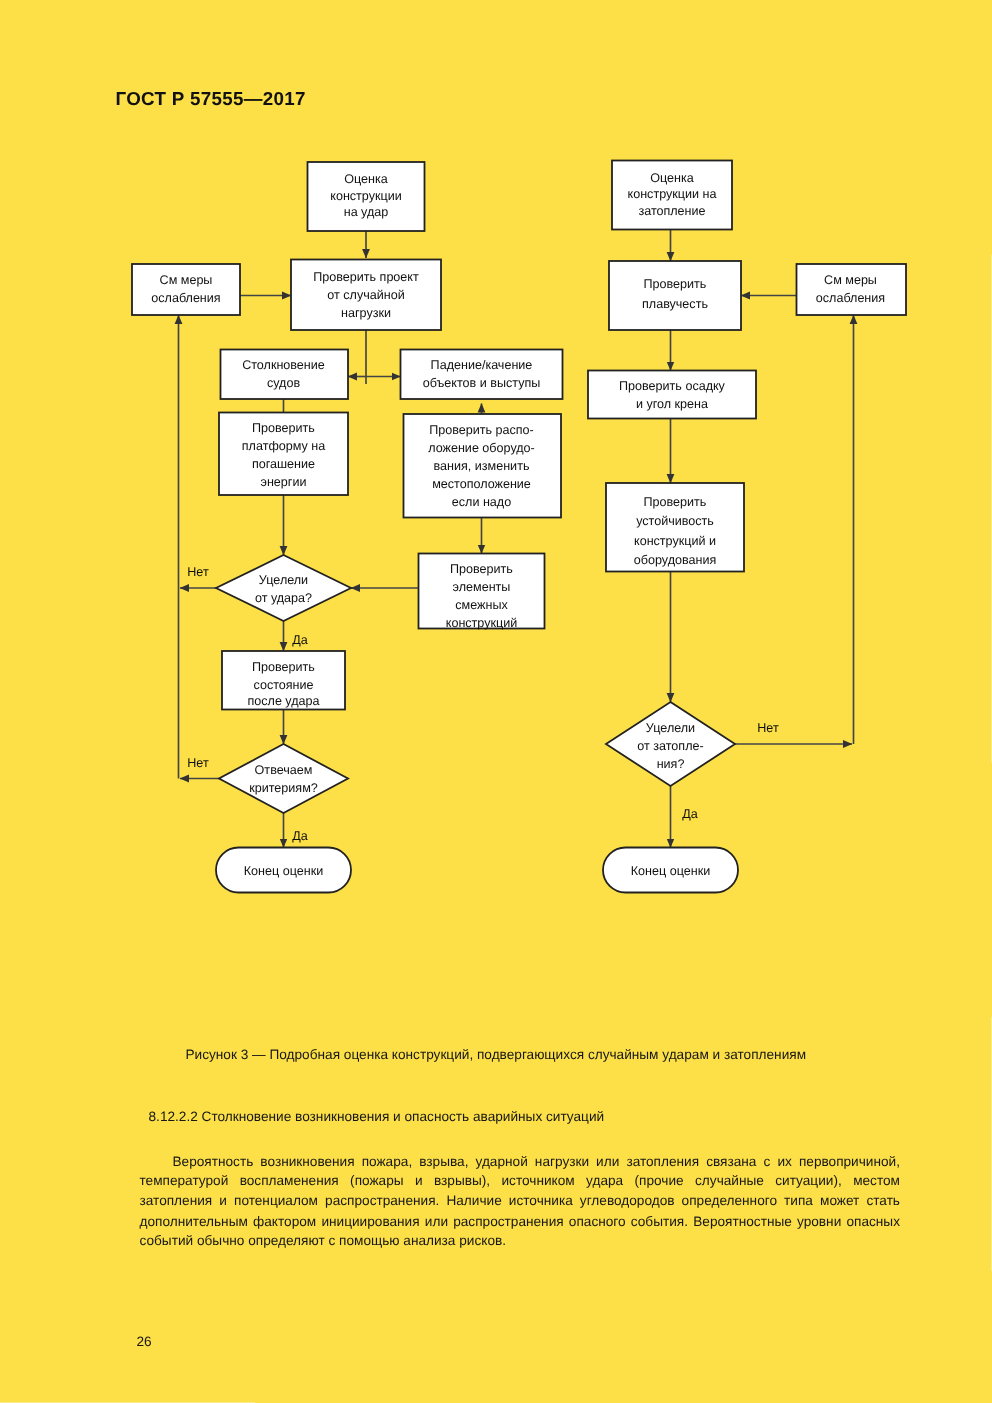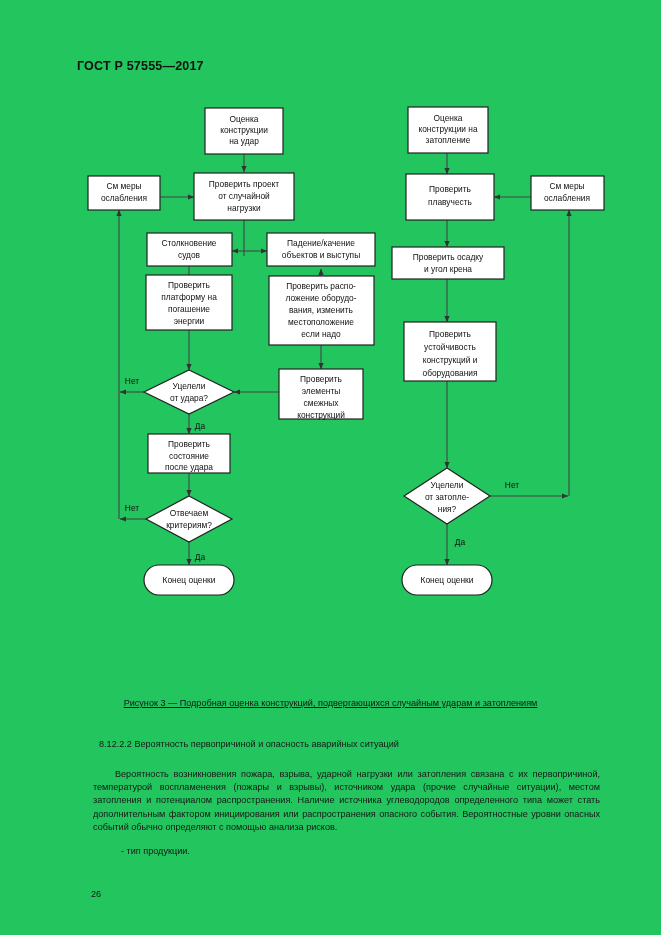--- a/index.html
+++ b/index.html
@@ -11,21 +11,21 @@
     width: 661px;
     height: 935px;
     position: relative;
     font-family: "Liberation Sans", sans-serif;
     color: #1a1a1a;
     overflow: hidden;
   }
   .page {
     position: absolute;
     inset: 0;
-    background: #22c55e;
+    background: #fde047;
     padding-left: 20px;
   }
   .std-header {
     position: absolute;
     left: 77px;
     top: 59px;
     font-size: 12.5px;
     font-weight: bold;
     letter-spacing: 0.2px;
     color: #111;
@@ -69,21 +69,20 @@
     letter-spacing: 2.1px;
   }
   .figcaption {
     position: absolute;
     left: 0;
     top: 698px;
     width: 661px;
     text-align: center;
     font-size: 9.1px;
     color: #171717;
-    text-decoration: underline;
   }
   .sec-head {
     top: 738px;
     text-indent: 22px;
   }
   .para1 {
     top: 768px;
     text-indent: 22px;
     margin-left: 16px;
   }
@@ -276,22 +275,21 @@
       <g>
         <text class="edgelabel" x="512" y="392">Нет</text>
         <text class="edgelabel" x="460" y="449">Да</text>
       </g>
     </svg>
   </div>
 
 
   <div class="figcaption">Рисунок 3 — Подробная оценка конструкций, подвергающихся случайным ударам и затоплениям</div>
 
-  <div class="prose sec-head">8.12.2.2 Вероятность первопричиной и опасность аварийных ситуаций</div>
+  <div class="prose sec-head">8.12.2.2 Столкновение возникновения и опасность аварийных ситуаций</div>
 
   <div class="prose para1">Вероятность возникновения пожара, взрыва, ударной нагрузки или затопления связана с их первопричиной, температурой воспламенения (пожары и взрывы), источником удара (прочие случайные ситуации), местом затопления и потенциалом распространения. Наличие источника углеводородов определенного типа может стать дополнительным фактором инициирования или распространения опасного события. Вероятностные уровни опасных событий обычно определяют с помощью анализа рисков.</div>
 
 
-  <div class="prose bullet">- тип продукции.</div>
 
   <div class="pagenum">26</div>
 
 </div>
 
 </body></html>

